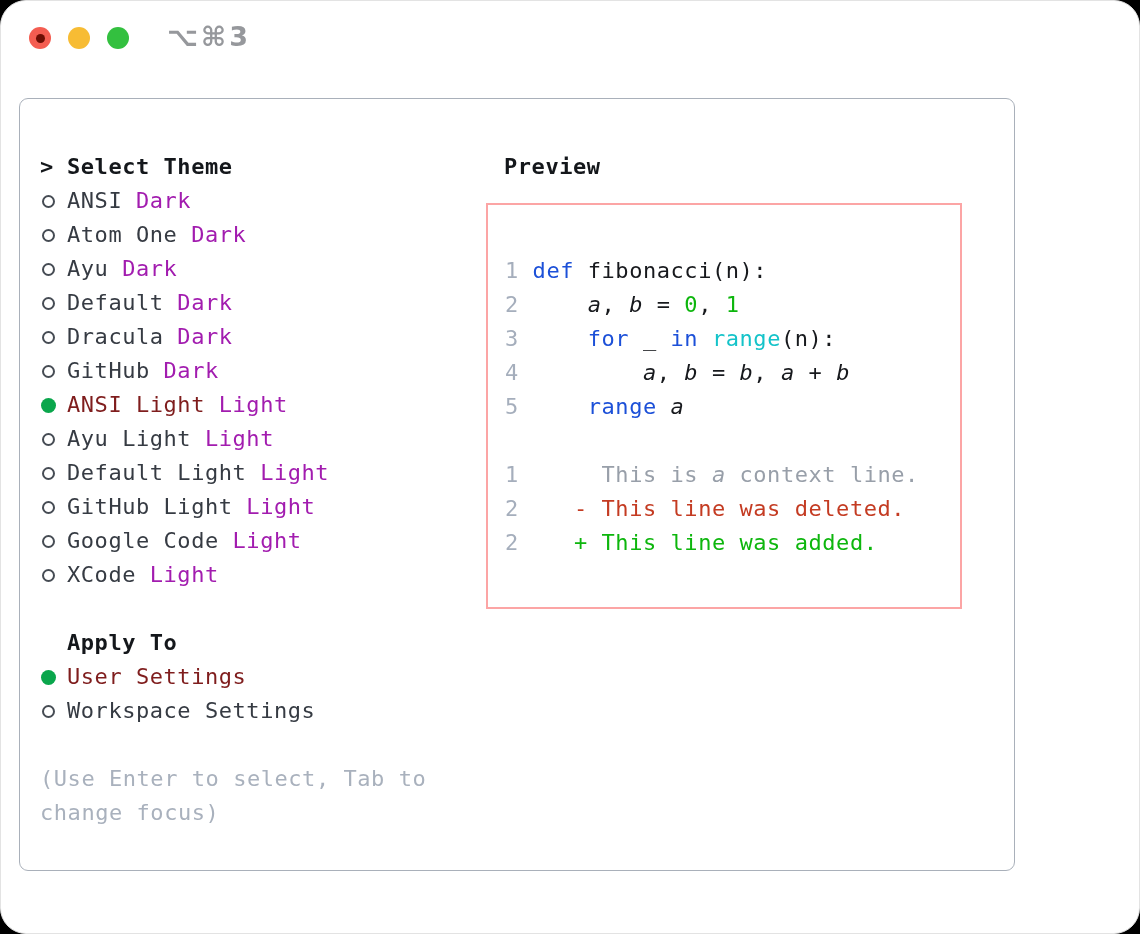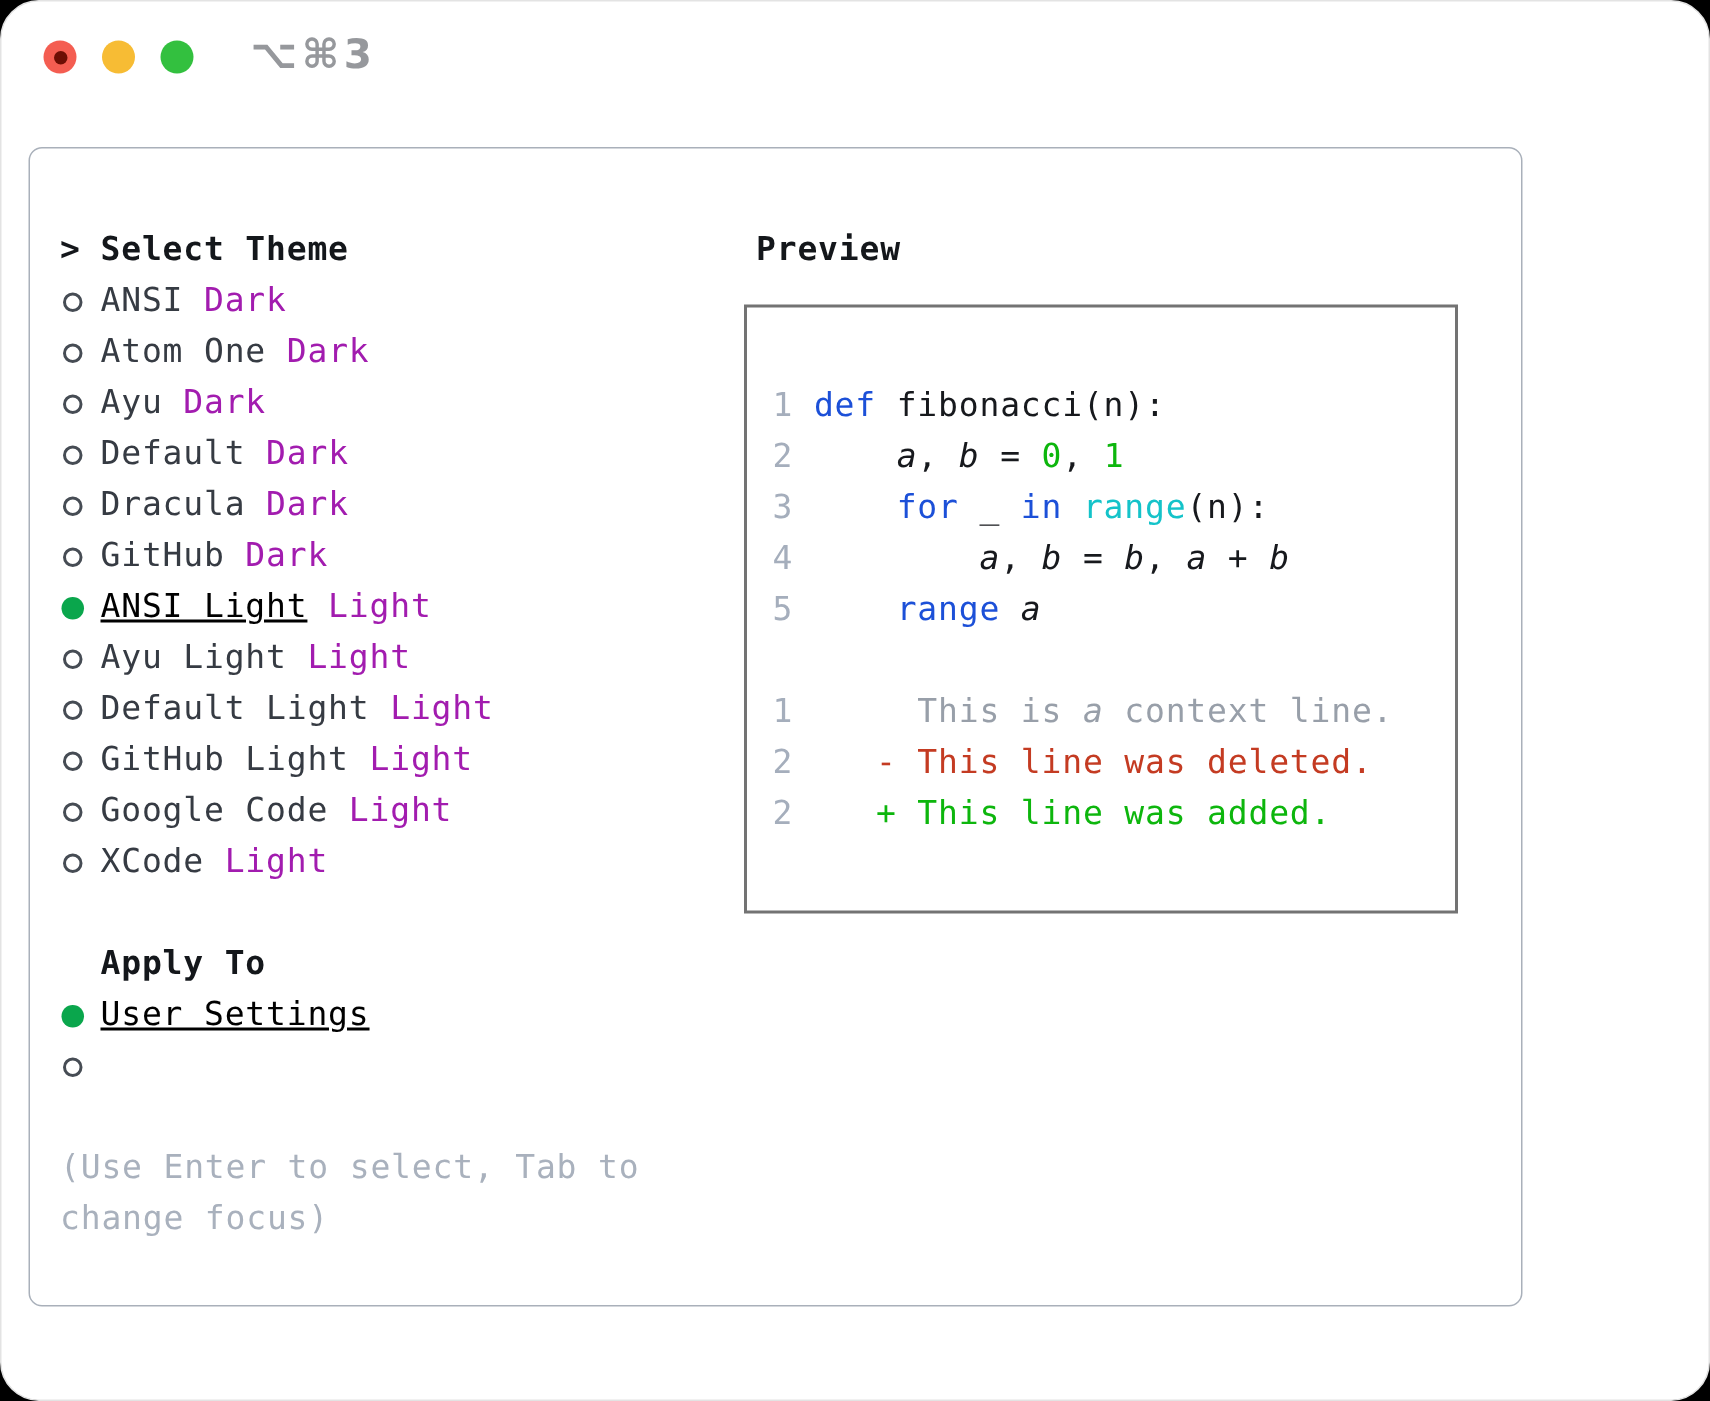--- a/index.html
+++ b/index.html
@@ -29,29 +29,29 @@
   .mono { font-size:22px; line-height:34px; letter-spacing:0.55px; }
   
   .left-col { position:absolute; left:20px; top:51px; }
   .row { height:34px; display:flex; align-items:center; white-space:pre; }
   .marker { width:27px; flex:none; display:flex; align-items:center; }
   .arrow { color:#14171b; font-weight:bold; }
   .hdr { color:#14171b; font-weight:bold; }
   .circle { width:13px; height:13px; border:2px solid #464c54; border-radius:50%; margin-left:2px; }
   .circle.sel { width:15px; height:15px; border:none; background:#0aa64c; margin-left:1px; }
   .label { color:#363b43; }
-  .label.sel-label { color:#000000;text-decoration:underline; }
+  .label.sel-label { color:#7f1d1d; }
   .suffix { color:#a21caf; }
   .spacer { height:34px; }
   .hint { color:#a9b1bd; white-space:pre-line; }
   
   .preview-title { position:absolute; left:484px; top:51px; height:34px; line-height:34px; font-weight:bold; color:#14171b; }
   .preview-box {
-    position:absolute; left:476px; top:104px; width:476px; height:406px;
-    border:2px solid #737373; background:#fff;
+    position:absolute; left:466px; top:104px; width:476px; height:406px;
+    border:2px solid #fca5a5; background:#fff;
   }
   #code { padding:49px 0 0 17px; }
   .cl { height:34px; line-height:34px; white-space:pre; }
   .g { color:#a5aebc; }
   .it { font-style:italic; }
 </style>
 </head>
 <body>
 
 <div class="window">
@@ -87,21 +87,21 @@
           <div class="row"><span class="marker"><span class="circle"></span></span><span class="label">XCode</span><span class="suffix"> Light</span></div>
         </div>
 
       <div class="spacer"></div>
       <div class="row">
         <span class="marker"></span>
         <span class="hdr">Apply To</span>
       </div>
       <div id="apply-list">
           <div class="row"><span class="marker"><span class="circle sel"></span></span><span class="label sel-label">User Settings</span></div>
-          <div class="row"><span class="marker"><span class="circle"></span></span></div>
+          <div class="row"><span class="marker"><span class="circle"></span></span><span class="label">Workspace Settings</span></div>
         </div>
 
       <div class="spacer"></div>
       <div class="hint">(Use Enter to select, Tab to
 change focus)</div>
     </div>
 
     <div class="preview-title mono">Preview</div>
     <div class="preview-box">
       <div id="code" class="mono">

